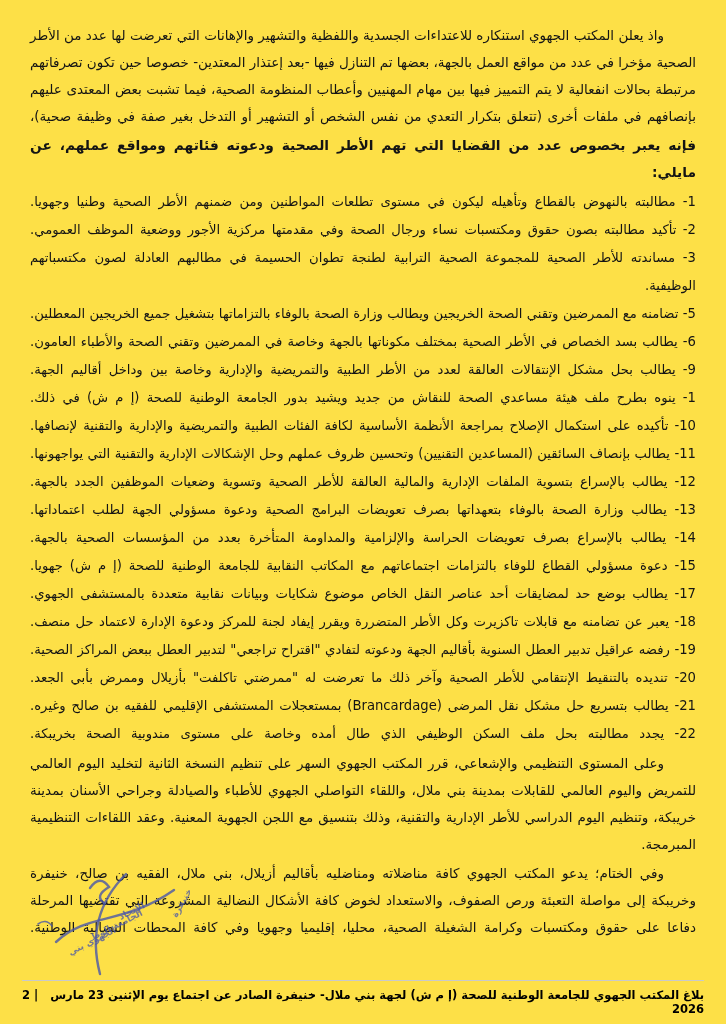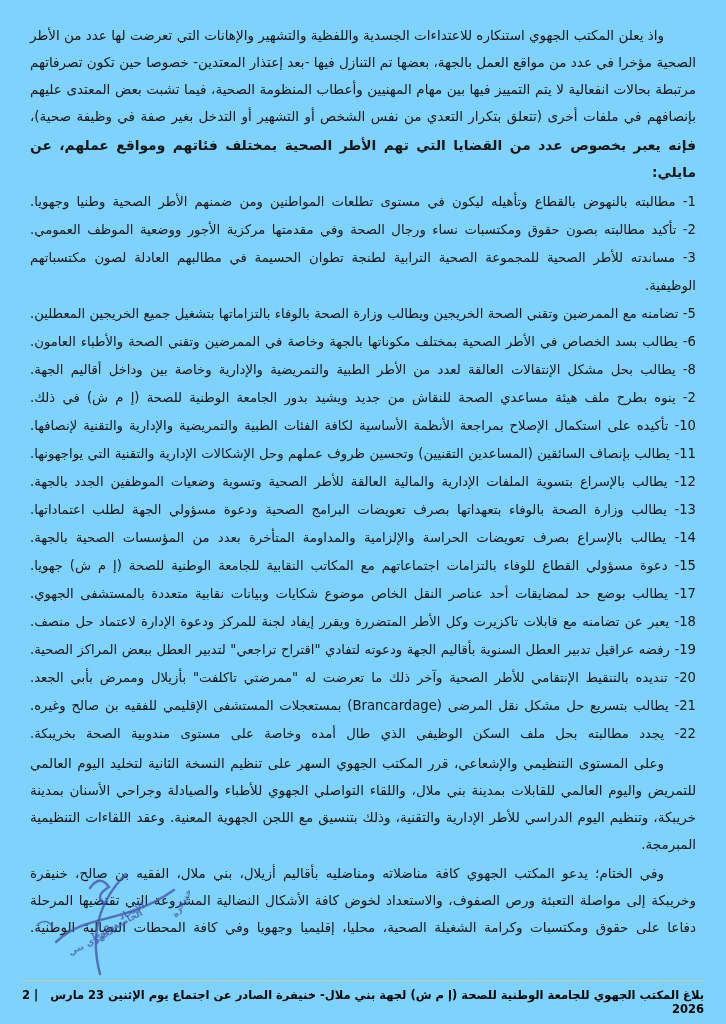--- a/index.html
+++ b/index.html
@@ -1,20 +1,20 @@
 <!DOCTYPE html>
 <html lang="ar" dir="rtl"><head>
 <meta charset="utf-8">
 <style>
   html,body{margin:0;padding:0;background:#e8e8e8;}
   .page{
     position:relative;
     width:726px;height:1024px;
     margin:0 auto;
-    background:#7dd3fc;
+    background:#fde047;
     font-family:"DejaVu Sans",sans-serif;
     color:#141414;
     direction:rtl;
     overflow:hidden;
     box-sizing:border-box;
   }
   .content{position:absolute;top:22px;right:30px;left:30px;}
   .para{
     margin:0 0 2px 0;
     font-size:13.5px;
@@ -64,39 +64,39 @@
     color:#000;
   }
   .footer .fpage{direction:ltr;display:inline-flex;gap:4px;align-items:baseline;}
 </style>
 </head>
 <body>
 
 <div class="page">
   <div class="content">
     <p class="para indent">واذ يعلن المكتب الجهوي استنكاره للاعتداءات الجسدية واللفظية والتشهير والإهانات التي تعرضت لها عدد من الأطر الصحية مؤخرا في عدد من مواقع العمل بالجهة، بعضها تم التنازل فيها -بعد إعتذار المعتدين- خصوصا حين تكون تصرفاتهم مرتبطة بحالات انفعالية لا يتم التمييز فيها بين مهام المهنيين وأعطاب المنظومة الصحية، فيما تشبت بعض المعتدى عليهم بإنصافهم في ملفات أخرى (تتعلق بتكرار التعدي من نفس الشخص أو التشهير أو التدخل بغير صفة في وظيفة صحية)،</p>
-    <p class="para bold">فإنه يعبر بخصوص عدد من القضايا التي تهم الأطر الصحية بمختلف فئاتهم ومواقع عملهم، عن مايلي:</p>
+    <p class="para bold">فإنه يعبر بخصوص عدد من القضايا التي تهم الأطر الصحية ودعوته فئاتهم ومواقع عملهم، عن مايلي:</p>
 
     <div class="items">
 
         <div class="item">1- مطالبته بالنهوض بالقطاع وتأهيله ليكون في مستوى تطلعات المواطنين ومن ضمنهم الأطر الصحية وطنيا وجهويا.</div>
 
         <div class="item">2- تأكيد مطالبته بصون حقوق ومكتسبات نساء ورجال الصحة وفي مقدمتها مركزية الأجور ووضعية الموظف العمومي.</div>
 
         <div class="item">3- مساندته للأطر الصحية للمجموعة الصحية الترابية لطنجة تطوان الحسيمة في مطالبهم العادلة لصون مكتسباتهم الوظيفية.</div>
 
 
         <div class="item">5- تضامنه مع الممرضين وتقني الصحة الخريجين ويطالب وزارة الصحة بالوفاء بالتزاماتها بتشغيل جميع الخريجين المعطلين.</div>
 
         <div class="item">6- يطالب بسد الخصاص في الأطر الصحية بمختلف مكوناتها بالجهة وخاصة في الممرضين وتقني الصحة والأطباء العامون.</div>
 
 
-        <div class="item">8- يطالب بحل مشكل الإنتقالات العالقة لعدد من الأطر الطبية والتمريضية والإدارية وخاصة بين وداخل أقاليم الجهة.</div>
+        <div class="item">9- يطالب بحل مشكل الإنتقالات العالقة لعدد من الأطر الطبية والتمريضية والإدارية وخاصة بين وداخل أقاليم الجهة.</div>
 
-        <div class="item">2- ينوه بطرح ملف هيئة مساعدي الصحة للنقاش من جديد ويشيد بدور الجامعة الوطنية للصحة (إ م ش) في ذلك.</div>
+        <div class="item">1- ينوه بطرح ملف هيئة مساعدي الصحة للنقاش من جديد ويشيد بدور الجامعة الوطنية للصحة (إ م ش) في ذلك.</div>
 
         <div class="item">10- تأكيده على استكمال الإصلاح بمراجعة الأنظمة الأساسية لكافة الفئات الطبية والتمريضية والإدارية والتقنية لإنصافها.</div>
 
         <div class="item">11- يطالب بإنصاف السائقين (المساعدين التقنيين) وتحسين ظروف عملهم وحل الإشكالات الإدارية والتقنية التي يواجهونها.</div>
 
         <div class="item">12- يطالب بالإسراع بتسوية الملفات الإدارية والمالية العالقة للأطر الصحية وتسوية وضعيات الموظفين الجدد بالجهة.</div>
 
         <div class="item">13- يطالب وزارة الصحة بالوفاء بتعهداتها بصرف تعويضات البرامج الصحية ودعوة مسؤولي الجهة لطلب اعتماداتها.</div>
 
         <div class="item">14- يطالب بالإسراع بصرف تعويضات الحراسة والإلزامية والمداومة المتأخرة بعدد من المؤسسات الصحية بالجهة.</div>

